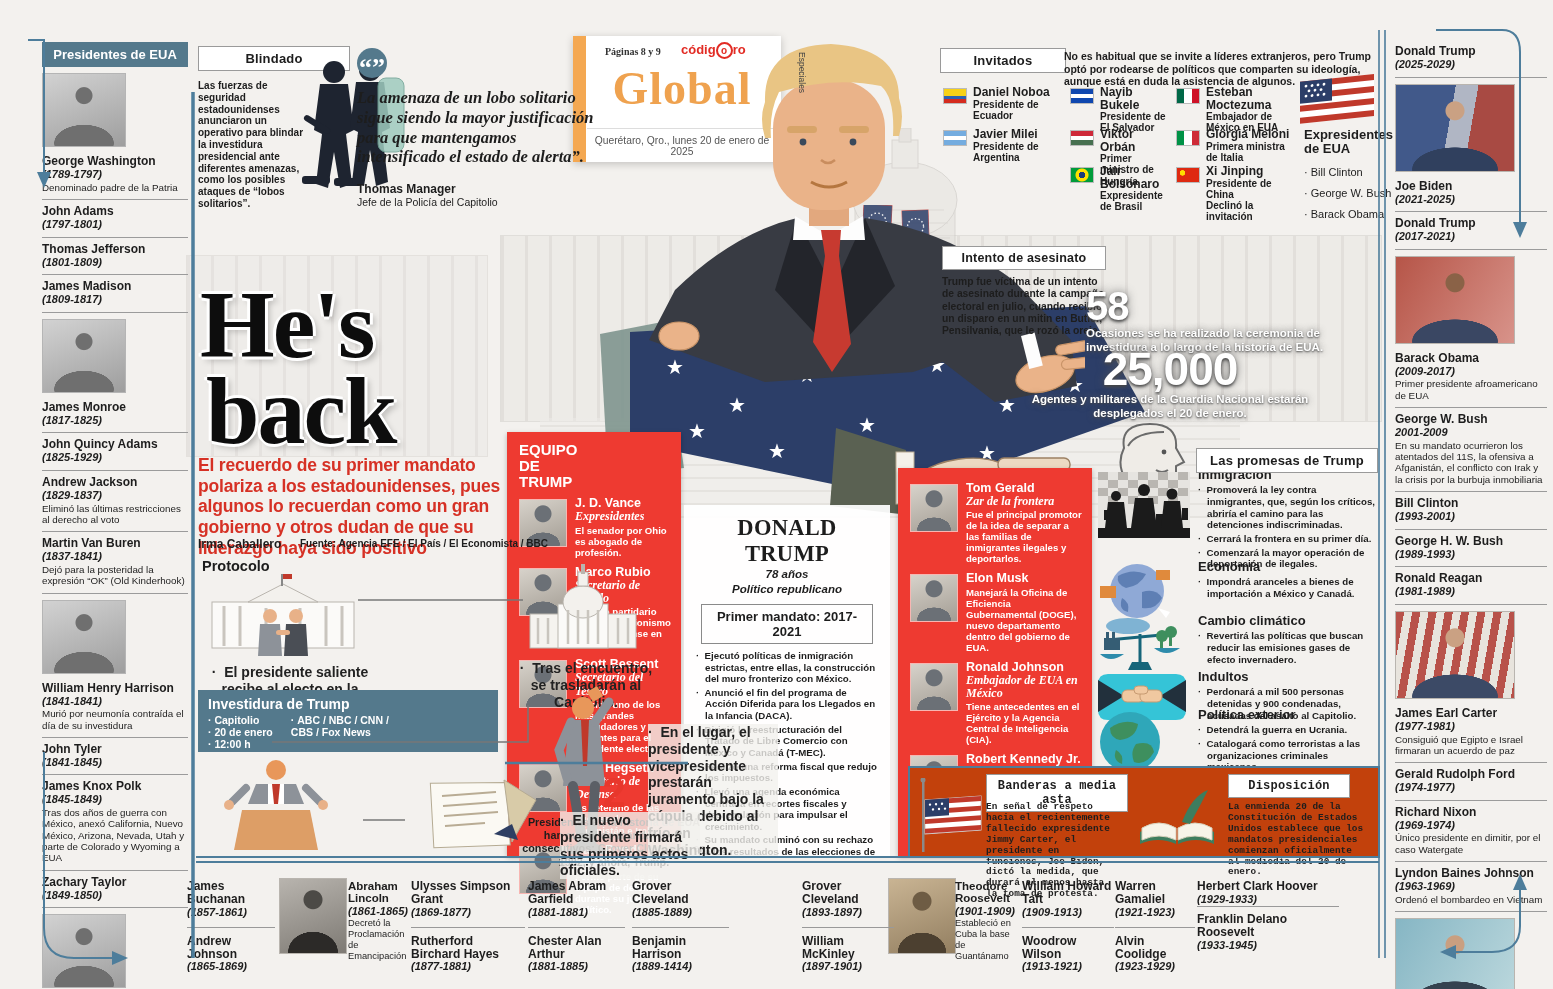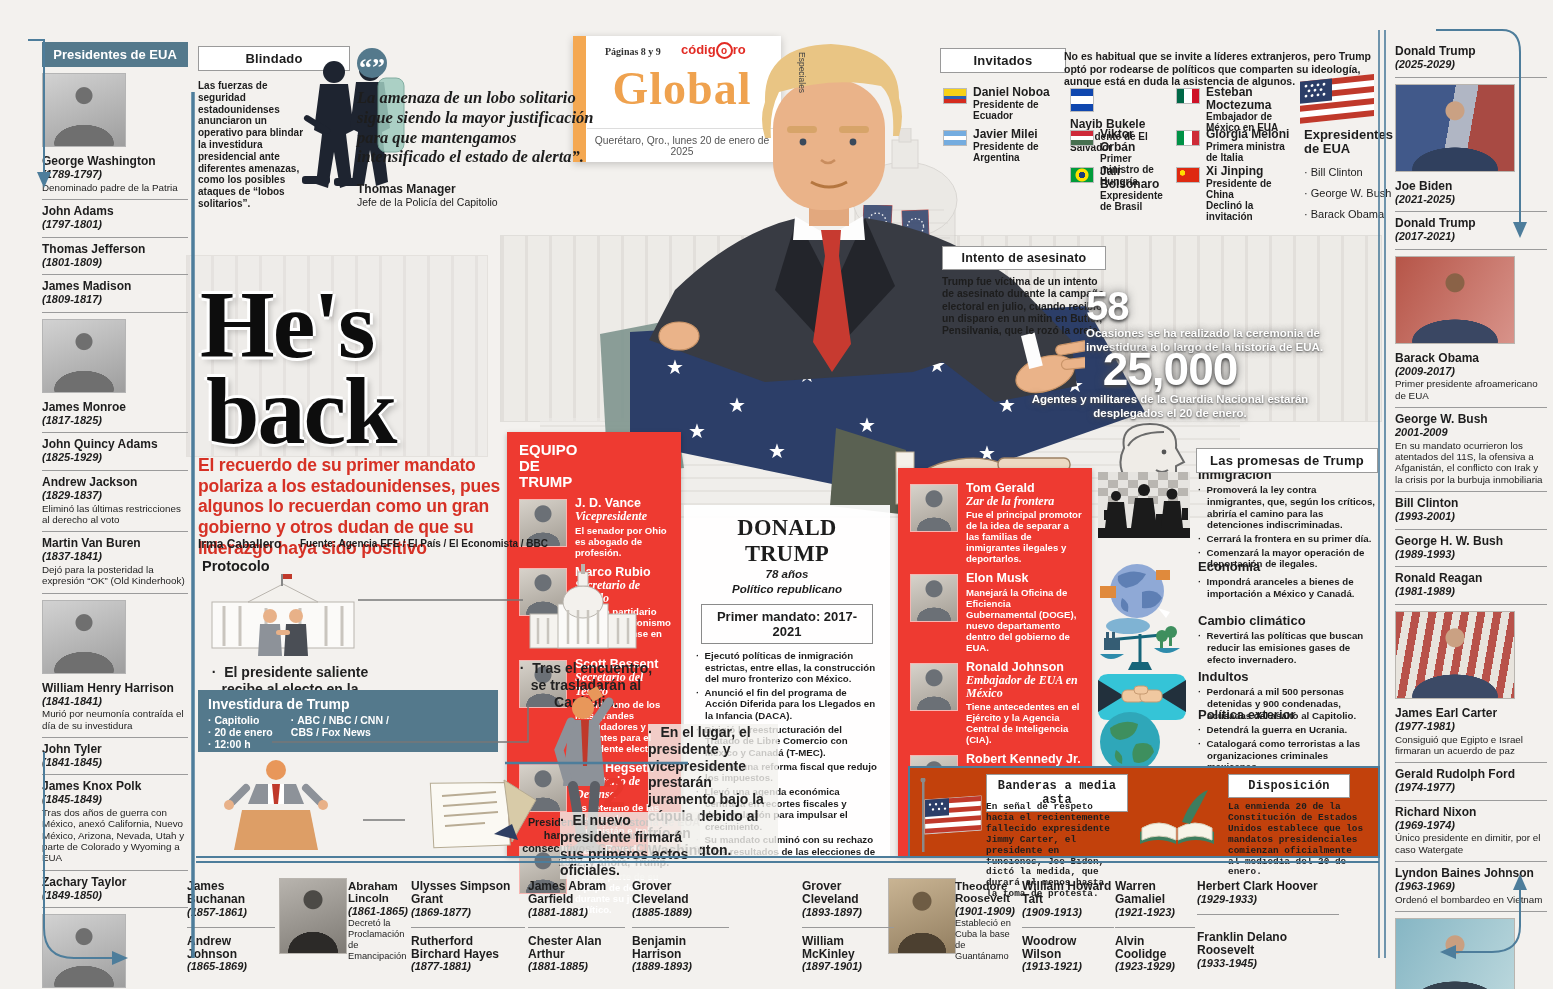--- a/index.html
+++ b/index.html
@@ -460,21 +460,21 @@
           <div class="grole">Presidente de Ecuador</div>
         </div>
       </div>
       <div class="guest abs" style="left: 943px; top: 128px; width: 118px;">
         <div class="flag ar"></div>
         <div>
           <div class="gname">Javier Milei</div>
           <div class="grole">Presidente de Argentina</div>
         </div>
       </div>
-      <div class="guest abs" style="left: 1070px; top: 86px; width: 100px; flex-direction: column;">
+      <div class="guest abs" style="left: 1070px; top: 86px; width: 100px;">
         <div class="flag sv"></div>
         <div>
           <div class="gname">Nayib Bukele</div>
           <div class="grole">Presidente de El Salvador</div>
         </div>
       </div>
       <div class="guest abs" style="left: 1070px; top: 128px; width: 100px;">
         <div class="flag hu"></div>
         <div>
           <div class="gname">Viktor Orbán</div>
@@ -700,21 +700,21 @@
       </div>
     </div>
 
   <div class="abs redpanel" style="left:507px;top:432px;width:174px;height:424px;padding:10px 10px 6px 12px;box-sizing:border-box;z-index:4;">
     <div style="font-weight:800;font-size:15px;line-height:1.05;width:72px;margin-bottom:8px;">EQUIPO DE TRUMP</div>
     <div id="equipo-left">
         <div class="member">
           <div class="photo"></div>
           <div>
             <div class="mname">J. D. Vance</div>
-            <div class="mrole">Vicepresidente</div>
+            <div class="mrole">Expresidentes</div>
             <div class="mdesc">El senador por Ohio es abogado de profesión.</div>
           </div>
         </div>
         <div class="member">
           <div class="photo"></div>
           <div>
             <div class="mname">Marco Rubio</div>
             <div class="mrole">Secretario de Estado</div>
             <div class="mdesc">Ha sido partidario del intervencionismo estadounidense en el exterior.</div>
           </div>
@@ -874,21 +874,21 @@
           <div class="pyears">(1881-1885)</div>
         </div>
       </div>
       <div class="abs" style="left: 632px; top: 880px; width: 97px; z-index: 6;">
         <div>
           <div class="pname">Grover Cleveland</div>
           <div class="pyears">(1885-1889)</div>
         </div>
         <div style="border-top: 1px solid rgb(153, 153, 153); margin-top: 8px; padding-top: 7px;">
           <div class="pname">Benjamin Harrison</div>
-          <div class="pyears">(1889-1893)</div>
+          <div class="pyears">(1889-1414)</div>
         </div>
       </div>
       <div class="abs" style="left: 802px; top: 880px; width: 92px; z-index: 6;">
         <div>
           <div class="pname">Grover Cleveland</div>
           <div class="pyears">(1893-1897)</div>
         </div>
         <div style="border-top: 1px solid rgb(153, 153, 153); margin-top: 8px; padding-top: 7px;">
           <div class="pname">William McKinley</div>
           <div class="pyears">(1897-1901)</div>
@@ -918,21 +918,21 @@
         <div style="border-top: 1px solid rgb(153, 153, 153); margin-top: 8px; padding-top: 7px;">
           <div class="pname">Alvin Coolidge</div>
           <div class="pyears">(1923-1929)</div>
         </div>
       </div>
       <div class="abs" style="left: 1197px; top: 880px; width: 142px; z-index: 6;">
         <div>
           <div class="pname">Herbert Clark Hoover</div>
           <div class="pyears">(1929-1933)</div>
         </div>
-        <div style="border-top: 1px solid rgb(153, 153, 153); margin-top: 8px; padding-top: 16px;">
+        <div style="border-top: 1px solid rgb(153, 153, 153); padding-top: 6px;">
           <div class="pname">Franklin Delano Roosevelt</div>
           <div class="pyears">(1933-1945)</div>
         </div>
       </div>
     </div>
 
   <svg class="abs" style="left:0;top:0;width:1553px;height:989px;pointer-events:none;z-index:9;" viewBox="0 0 1553 989">
     <g stroke="#4d7d9b" fill="none" stroke-width="2">
       <path d="M28 40 H44 V176"></path>
       <path d="M44 752 V928 Q44 958 74 958 H114"></path>

